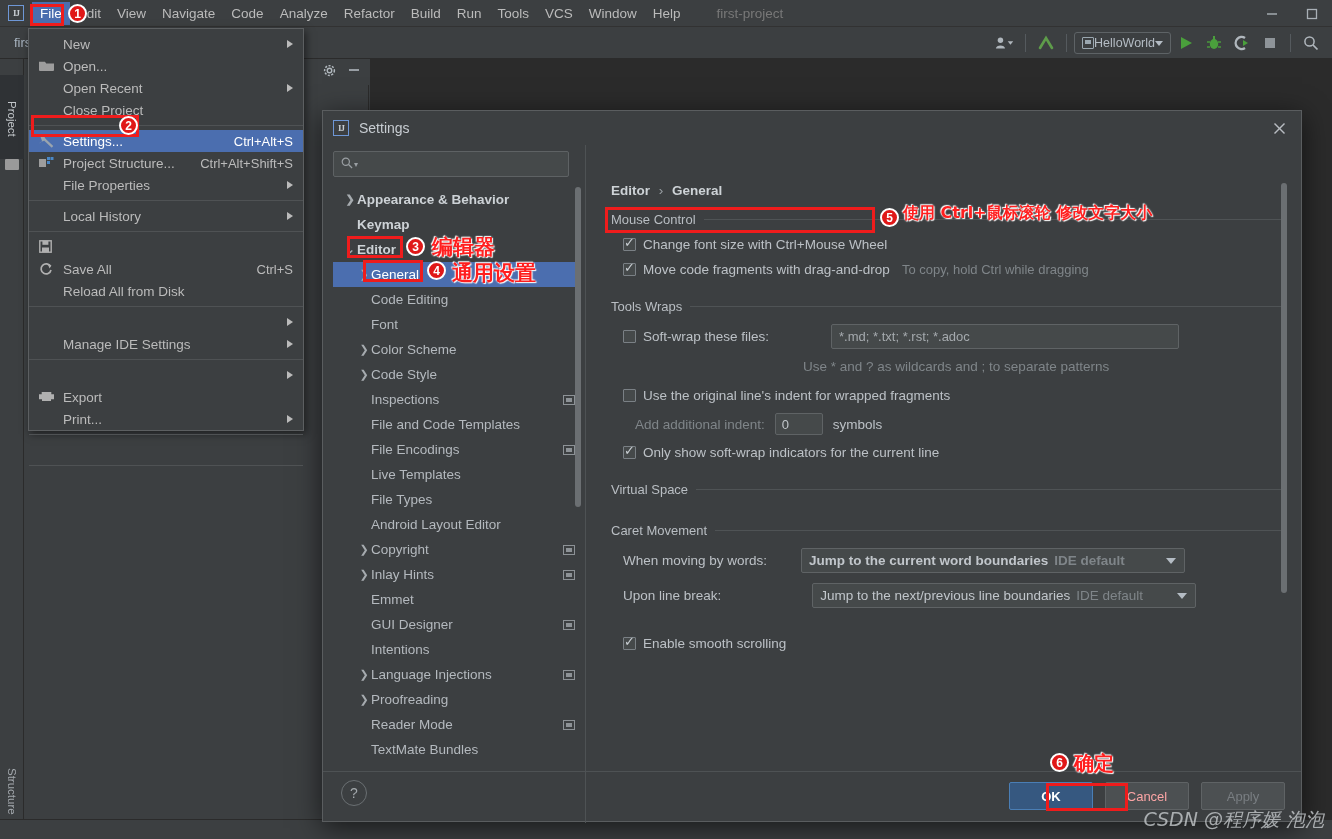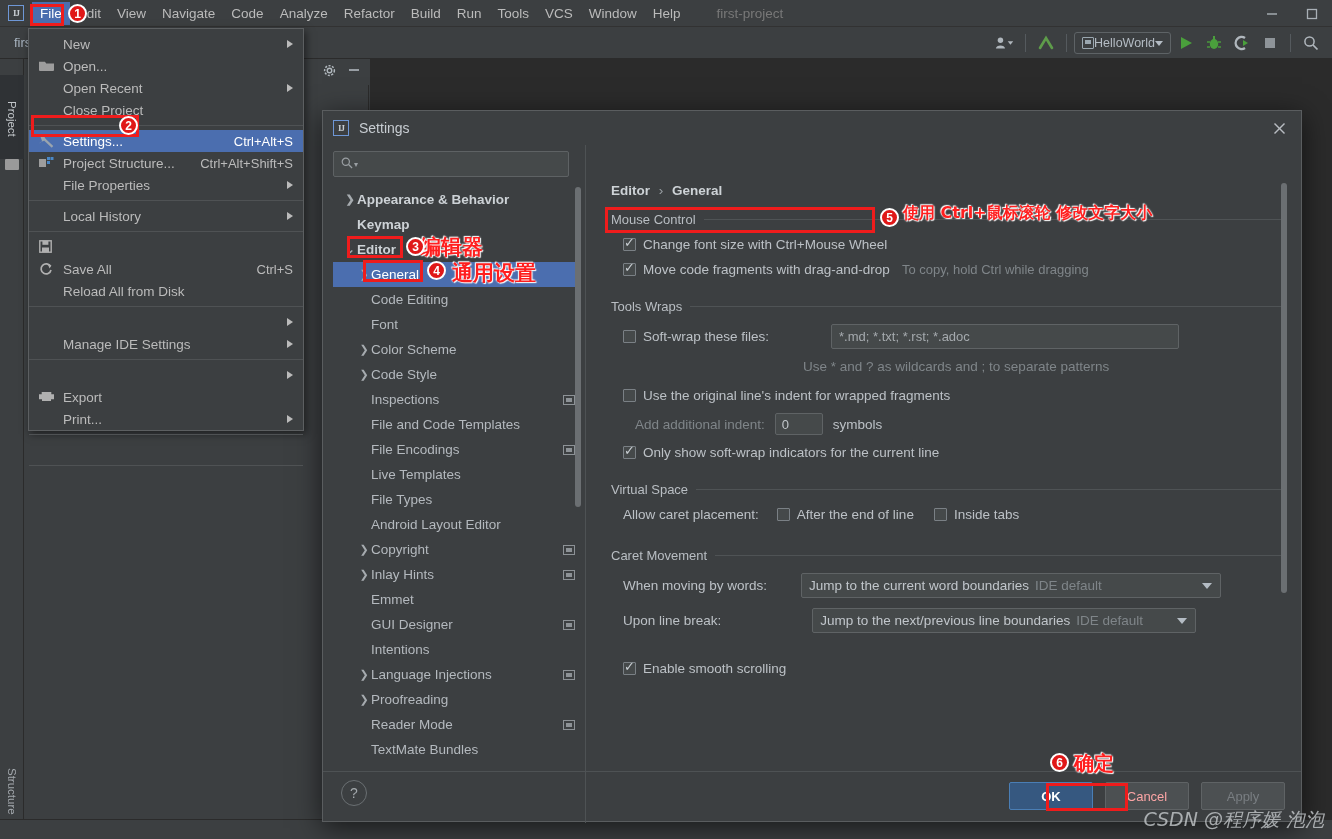--- a/index.html
+++ b/index.html
@@ -704,37 +704,30 @@
             <span class="cb on"></span>
             <span>Only show soft-wrap indicators for the current line</span>
           </div>
         </div>
 
         <div class="grp" style="margin-top:22px">
           <div class="grp-title">
             <span>Virtual Space</span>
             <span class="line"></span>
           </div>
-          <div class="row">
-            <span>Allow caret placement:</span>
-            <span class="cb" style="margin-left:18px"></span>
-            <span>After the end of line</span>
-            <span class="cb" style="margin-left:20px"></span>
-            <span>Inside tabs</span>
-          </div>
         </div>
 
         <div class="grp" style="margin-top:26px">
           <div class="grp-title">
             <span>Caret Movement</span>
             <span class="line"></span>
           </div>
           <div class="row">
             <span>When moving by words:</span>
-            <span class="combo" style="width:420px; margin-left:34px;">
+            <span class="combo" style="width:384px; margin-left:34px;font-weight:bold;">
               <span>Jump to the current word boundaries</span>
               <span class="sub" style="margin-left:6px">IDE default</span>
               <span class="arr"></span>
             </span>
           </div>
           <div class="row" style="margin-top:10px">
             <span>Upon line break:</span>
             <span class="combo" style="width:384px; margin-left:91px;">
               <span>Jump to the next/previous line boundaries</span>
               <span class="sub" style="margin-left:6px">IDE default</span>
@@ -767,21 +760,21 @@
   </div>
 
   <div class="redbox" style="left:30px; top:4px; width:34px; height:22px;"></div>
   <div class="badge filled" style="left:68px; top:4px;">1</div>
 
   <div class="redbox" style="left:31px; top:115px; width:108px; height:22px;"></div>
   <div class="badge filled" style="left:119px; top:116px;">2</div>
 
   <div class="redbox" style="left:347px; top:236px; width:56px; height:22px;"></div>
   <div class="badge filled" style="left:406px; top:237px;">3</div>
-  <div class="cn-note" style="left:420px; top:233px; font-size:21px;">编辑器</div>
+  <div class="cn-note" style="left:432px; top:233px; font-size:21px;">编辑器</div>
 
   <div class="redbox" style="left:363px; top:260px; width:60px; height:22px;"></div>
   <div class="badge filled" style="left:427px; top:261px;">4</div>
   <div class="cn-note" style="left:452px; top:259px; font-size:21px;">通用设置</div>
 
   <div class="redbox" style="left:605px; top:207px; width:270px; height:26px;"></div>
   <div class="badge filled" style="left:880px; top:208px;">5</div>
   <div class="cn-note" style="left:903px; top:203px; font-size:16px;">使用 Ctrl+鼠标滚轮 修改文字大小</div>
 
   <div class="redbox" style="left:1046px; top:783px; width:82px; height:28px;"></div>

